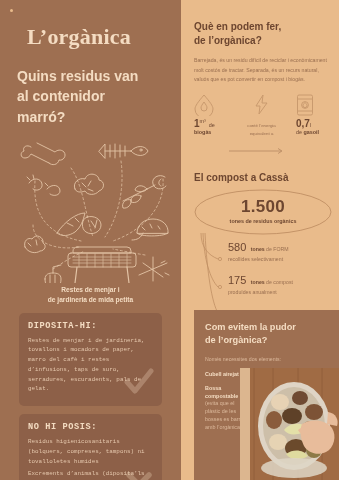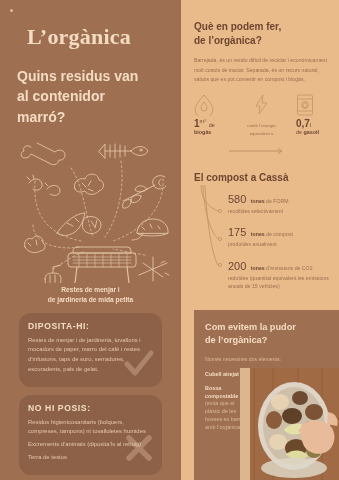--- a/index.html
+++ b/index.html
@@ -42,25 +42,26 @@
   .illus svg { position: absolute; left: 0; top: 0; }
   .illus-caption {
     text-align: center; color: #f4dcc2;
     font-size: 6.6px; font-weight: 700; line-height: 1.5;
     margin-top: 2px;
   }
 
   
   .box {
     background: #8d6048;
-    border-radius: 12px;
+    border-radius: 5px;
     padding: 8px 9px 9px 9px;
     margin: 8px 6px 0 6px;
     position: relative;
     overflow: hidden;
+    font-family: Liberation Mono, monospace;
   }
   .box h3 {
     font-size: 8.6px; font-weight: 700; color: #f4dcc2;
     letter-spacing: .6px; margin-bottom: 5px;
   }
   .box p {
     font-size: 5.9px; line-height: 1.65; color: #e5c7ac;
     max-width: 124px; margin-bottom: 3px;
   }
   .mark {
@@ -357,20 +358,29 @@
       </div>
       <div class="e-sub">
         <span class="lt">de</span>
         <span>gasoil</span>
       </div>
     </div>
   </div>
 
   <div class="r-h2">El compost a Cassà</div>
 
+  <div class="ellipse-wrap">
+    <svg width="138" height="46" viewBox="0 0 138 46" fill="none" stroke="#c08f63" stroke-width="0.9">
+      <ellipse cx="69" cy="23" rx="68" ry="22"></ellipse>
+    </svg>
+    <div class="ell-text">
+      <div class="big">1.500</div>
+      <div class="small">tones de residus orgànics</div>
+    </div>
+  </div>
 
   <div class="stats">
     <svg width="34" height="86" viewBox="0 0 34 86" fill="none" stroke="#c08f63" stroke-width="0.8">
       <path d="M7 0 C7 14, 14 22, 24 26"></path>
       <path d="M9 0 C10 26, 16 46, 24 54"></path>
       <path d="M11 0 C13 40, 18 70, 24 80"></path>
       <circle cx="26" cy="26" r="1.6"></circle>
       <circle cx="26" cy="54" r="1.6"></circle>
       <circle cx="26" cy="80" r="1.6"></circle>
     </svg>

